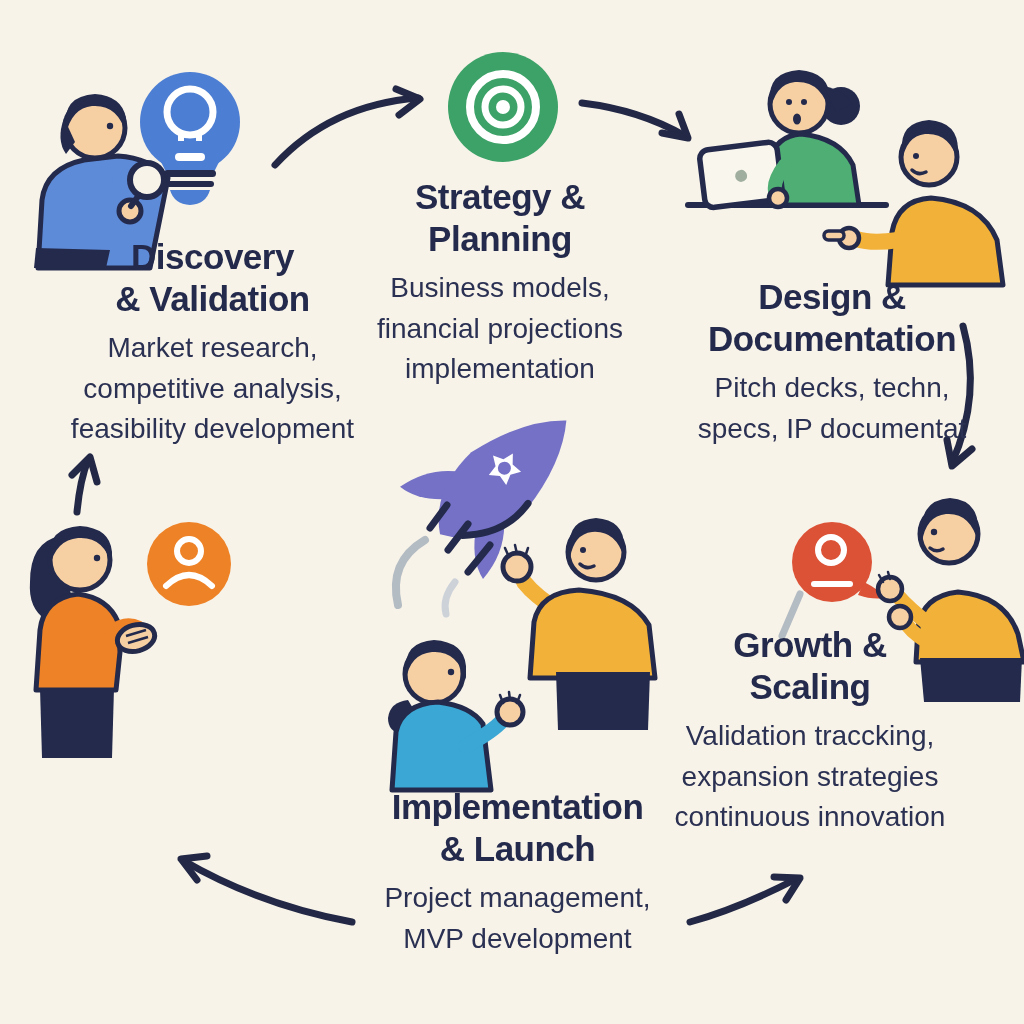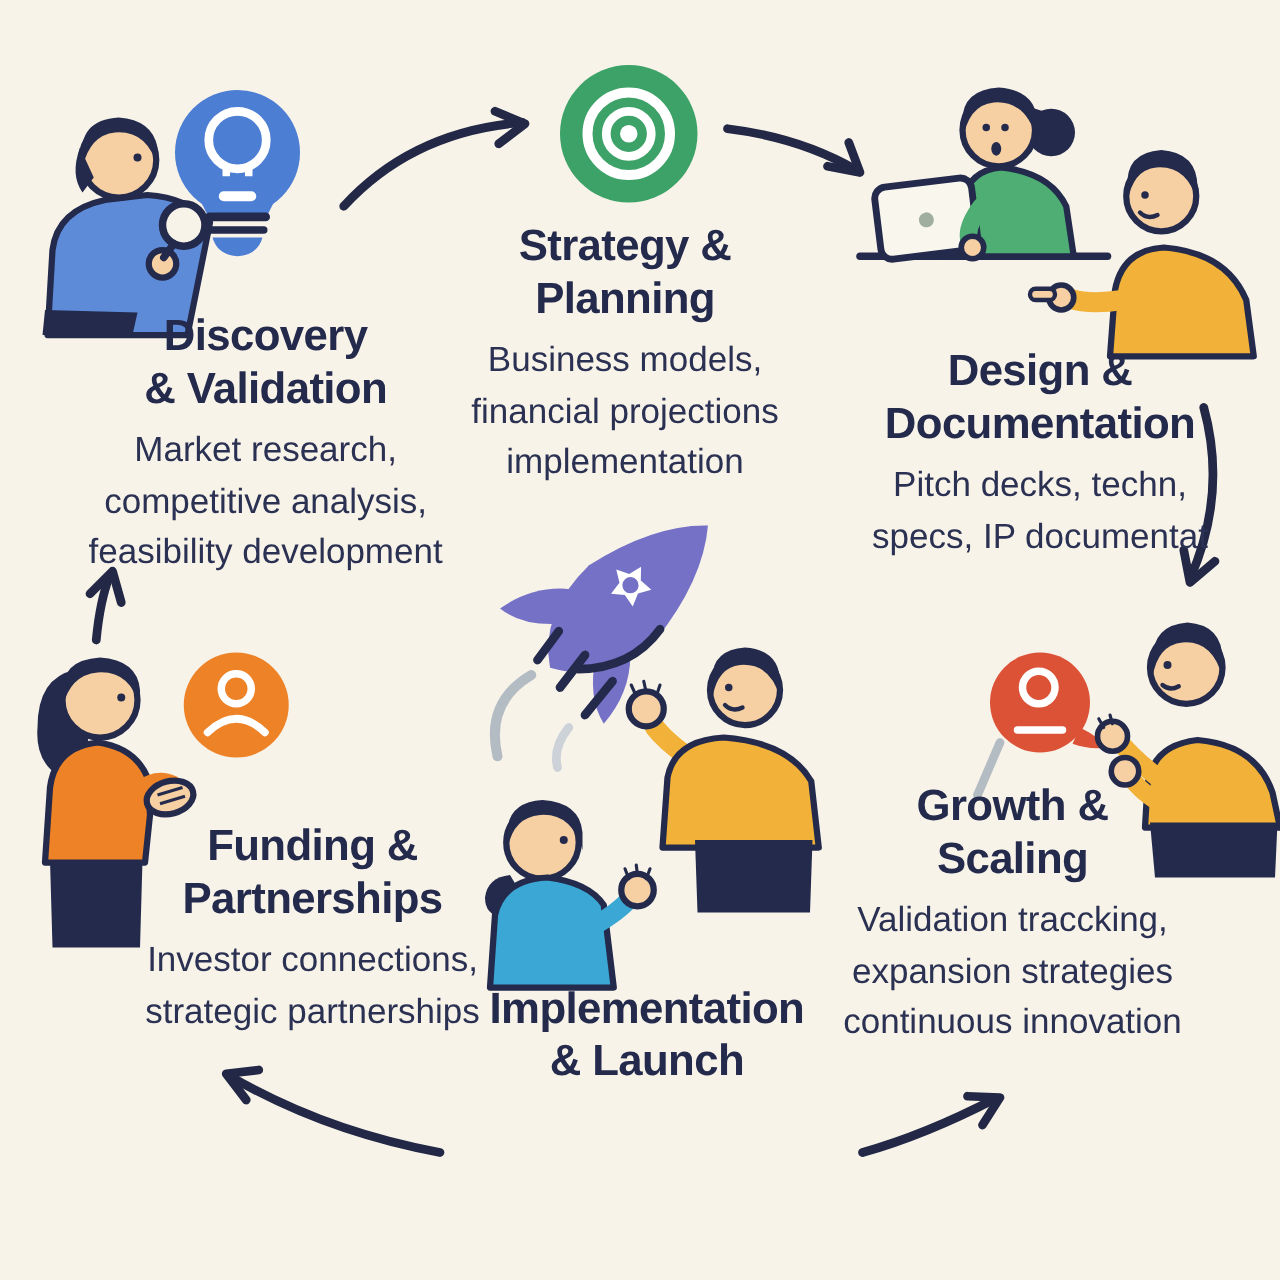--- a/index.html
+++ b/index.html
@@ -22,21 +22,21 @@
     letter-spacing:-0.5px;
     white-space:pre-line;
   }
   .stage-sub{
     font-size:28px;
     line-height:1.45;
     margin-top:8px;
     color:#2b3152;
     white-space:pre-line;
   }
-  .s-discovery{left:15px;top:236px;width:395px;margin-top:12px;}
+  .s-discovery{left:15px;top:236px;width:395px;}
   .s-strategy{left:330px;top:176px;width:340px;}
   .s-design{left:640px;top:276px;width:384px;}
   .s-funding{left:60px;top:656px;width:380px;}
   .s-implementation{left:315px;top:786px;width:405px;}
   .s-growth{left:645px;top:624px;width:330px;}
 </style>
 </head>
 <body>
 
 <div id="canvas">
@@ -220,30 +220,26 @@
   </div>
 
   <div class="stage s-strategy">
     <div class="stage-title">Strategy &amp;
 Planning</div>
     <div class="stage-sub">Business models,
 financial projections
 implementation</div>
   </div>
 
-  <div class="stage s-funding">
-    <div class="stage-title">Funding &amp;
-Partnerships</div>
-    <div class="stage-sub">Investor connections,
-strategic partnerships</div>
-  </div>
 
   <div class="stage s-implementation">
     <div class="stage-title">Implementation
 &amp; Launch</div>
+    <div class="stage-sub">Project management,
+MVP development</div>
   </div>
 
   <div class="stage s-growth">
     <div class="stage-title">Growth &amp;
 Scaling</div>
     <div class="stage-sub">Validation traccking,
 expansion strategies
 continuous innovation</div>
   </div>
 

